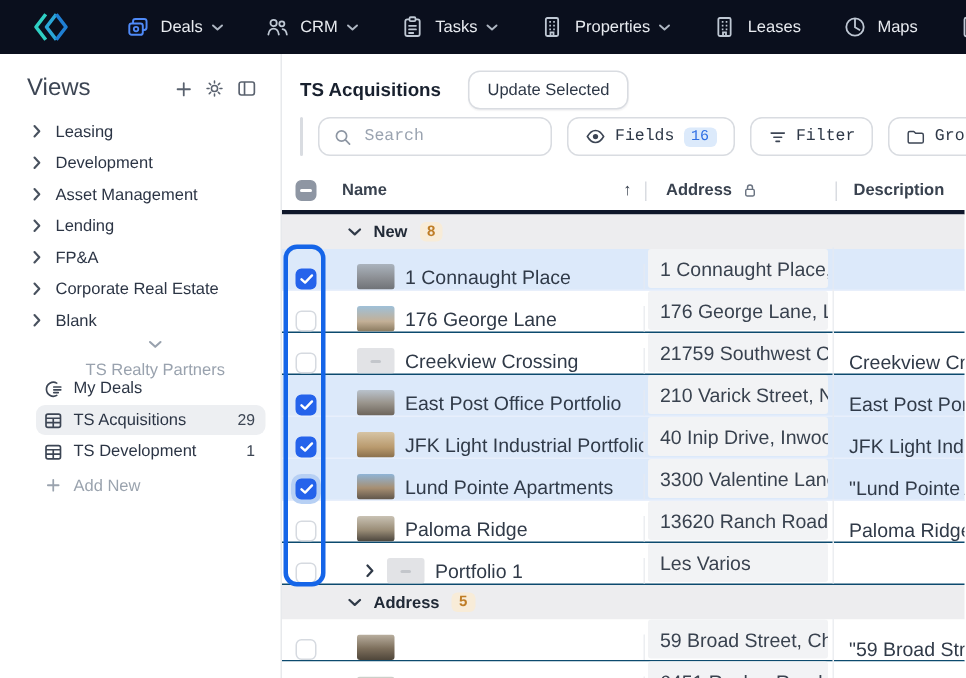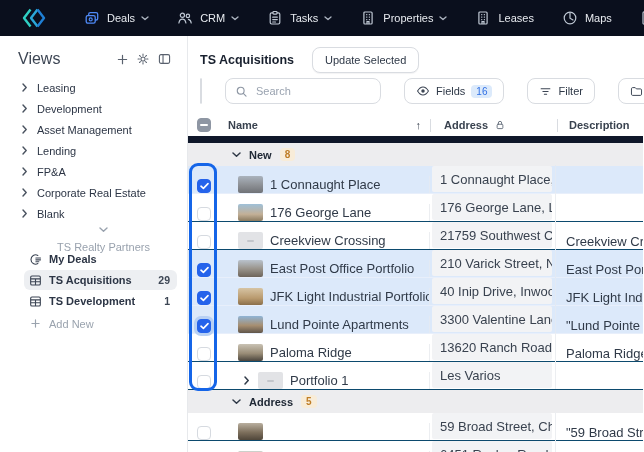--- a/index.html
+++ b/index.html
@@ -18,45 +18,45 @@
   
   .bodywrap{flex:1;display:flex;min-height:0;}
   .sidebar{flex:0 0 188px;border-right:1px solid #e7e9ec;padding-top:13px;overflow:hidden;}
   .views-head{display:flex;align-items:center;padding:0 16px 0 18px;height:20px;margin-bottom:8px;}
   .views-title{font-size:16px;color:#3d4654;flex:1;}
   .vh-icons{display:flex;gap:9px;color:#59616e;align-items:center;}
   .vh-icons span{display:flex;cursor:pointer;}
   .side-item{display:flex;align-items:center;height:21px;padding-left:22px;gap:9px;font-size:11px;color:#2c3545;cursor:pointer;}
   .chev{display:flex;flex:0 0 auto;}
   .ws-row{display:flex;align-items:center;height:21px;padding-left:20px;gap:8px;font-size:11px;color:#99a2ae;margin-top:3px;cursor:pointer;flex-direction:column;}
-  .side-sub{display:flex;align-items:center;height:20px;margin:1px 10px 1px 24px;padding:0 7px 0 5px;gap:7px;font-size:11px;color:#2c3545;border-radius:6px;cursor:pointer;font-weight:bold;}
+  .side-sub{display:flex;align-items:center;height:20px;margin:1px 10px 1px 24px;padding:0 7px 0 5px;gap:7px;font-size:11px;color:#2c3545;border-radius:6px;cursor:pointer;}
   .side-sub.selected{background:#edeff2;}
   .side-sub .count{margin-left:auto;font-size:10.5px;color:#3d4654;}
   .side-sub .sicon{display:flex;color:#3c4554;}
   .add-new{display:flex;align-items:center;gap:9px;height:21px;padding-left:31px;font-size:11px;color:#9aa3ae;margin-top:2px;cursor:pointer;}
 
   
   .main{flex:1;min-width:0;position:relative;overflow:hidden;}
   .main-head{display:flex;align-items:center;gap:18px;height:40px;padding:8px 0 0 12px;}
   .page-title{font-size:12.5px;font-weight:700;color:#18202e;}
   .update-btn{height:26px;padding:0 12px;border:1px solid #d9dce1;border-radius:8px;background:#fff;font-size:11px;color:#2e3847;box-shadow:0 1px 1px rgba(16,24,40,.05);cursor:pointer;font-family:inherit;}
-  .toolbar{display:flex;align-items:center;gap:23px;height:26px;margin:2px 0 0 12px;}
+  .toolbar{display:flex;align-items:center;gap:10px;height:26px;margin:2px 0 0 12px;font-family:Liberation Mono, monospace;}
   .seg{display:flex;border:1px solid #d9dce1;border-radius:8px;overflow:hidden;height:26px;background:#fff;}
   .seg-btn{width:27px;display:flex;align-items:center;justify-content:center;color:#39424f;cursor:pointer;border-right:1px solid #eceef1;}
   .seg-btn:last-child{border-right:none;}
   .seg-btn.active{background:#e6e8ec;}
   .search{flex:0 0 156px;display:flex;align-items:center;gap:6px;height:26px;border:1px solid #d9dce1;border-radius:8px;padding:0 9px;color:#8d96a3;background:#fff;}
   .search input{border:none;outline:none;width:100%;font-size:11px;font-family:inherit;color:#2e3847;background:transparent;}
   .search input::placeholder{color:#9aa3b0;}
   .tbtn{height:26px;display:flex;align-items:center;gap:6px;border:1px solid #d9dce1;border-radius:8px;background:#fff;padding:0 11px;font-size:11px;color:#2e3847;cursor:pointer;flex:0 0 auto;font-family:inherit;}
   .badge-count{background:#dceafb;color:#2f6fe4;font-size:10px;border-radius:4px;padding:1px 5px;font-weight:400;}
 
   
   .table{margin-top:10px;width:455px;position:relative;}
-  .thead{display:flex;align-items:center;height:29px;border-bottom:7px solid #0f172a;font-size:11px;font-weight:700;color:#39424f;}
+  .thead{display:flex;align-items:center;height:29px;border-bottom:3px solid #0f172a;font-size:11px;font-weight:700;color:#39424f;}
   .th-cb{width:40px;display:flex;align-items:center;padding-left:9px;}
   .th-name{width:202px;display:flex;align-items:center;gap:6px;}
   .th-name .sort{margin-left:auto;margin-right:9px;font-weight:400;color:#39424f;font-size:11px;}
   .th-addr{width:126px;display:flex;align-items:center;gap:6px;padding-left:13px;}
   .th-desc{flex:1;display:flex;align-items:center;padding-left:11px;}
   .vsep{width:1px;height:13px;background:#d9dce1;flex:0 0 auto;}
   .gband{height:23px;background:#ededef;display:flex;align-items:center;padding-left:44px;gap:8px;}
   .gband .glabel{font-size:11px;font-weight:700;color:#202936;}
   .gbadge{background:#f8ecd8;color:#bf7d26;font-size:10px;font-weight:700;border-radius:4px;padding:1px 5px;}
   .trow{display:flex;align-items:flex-end;height:28px;border-bottom:1px solid #0c4a6e;font-size:13px;color:#303a48;background:#fff;}

